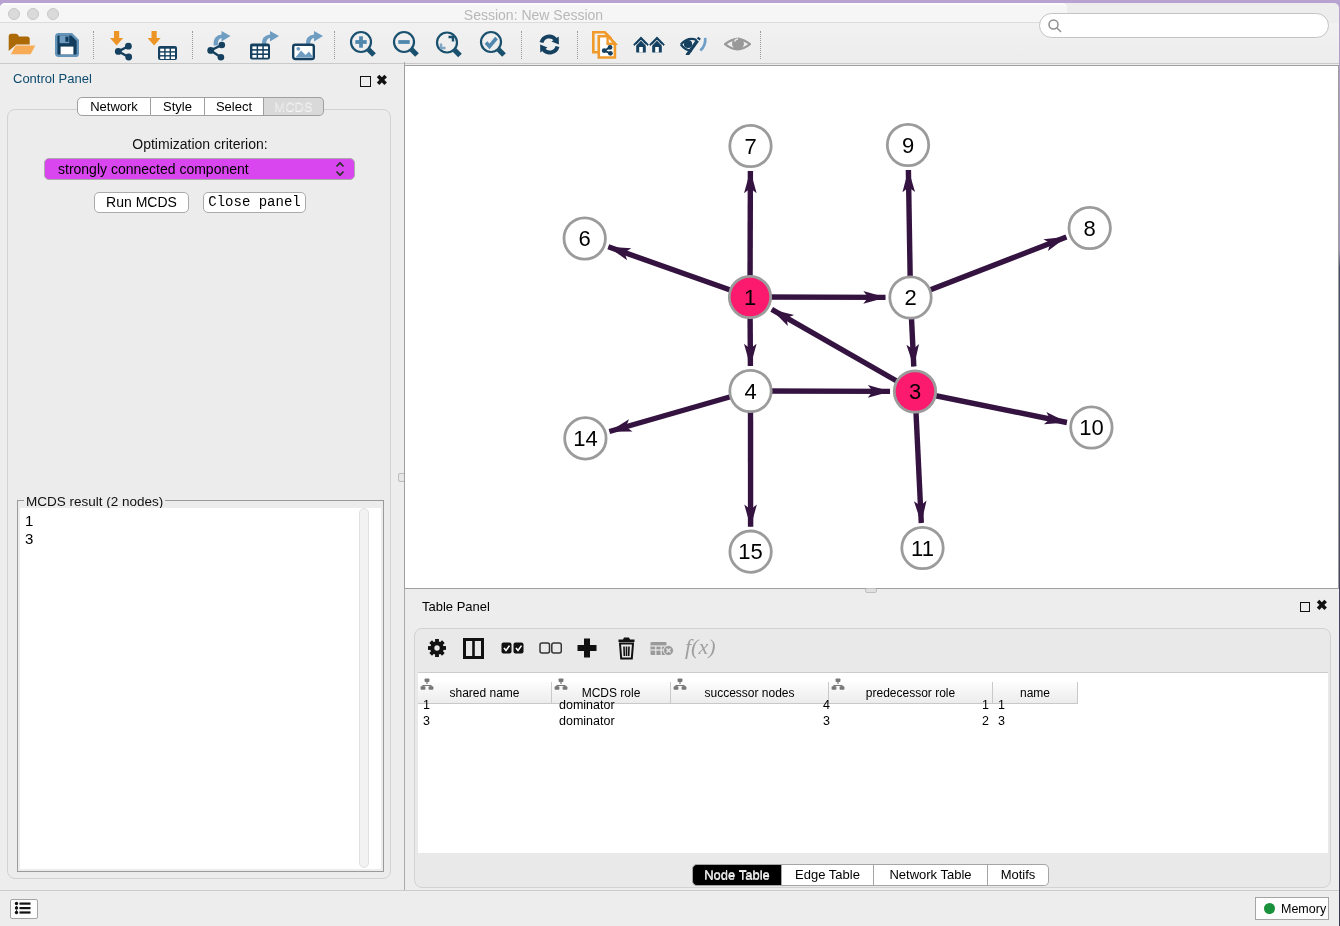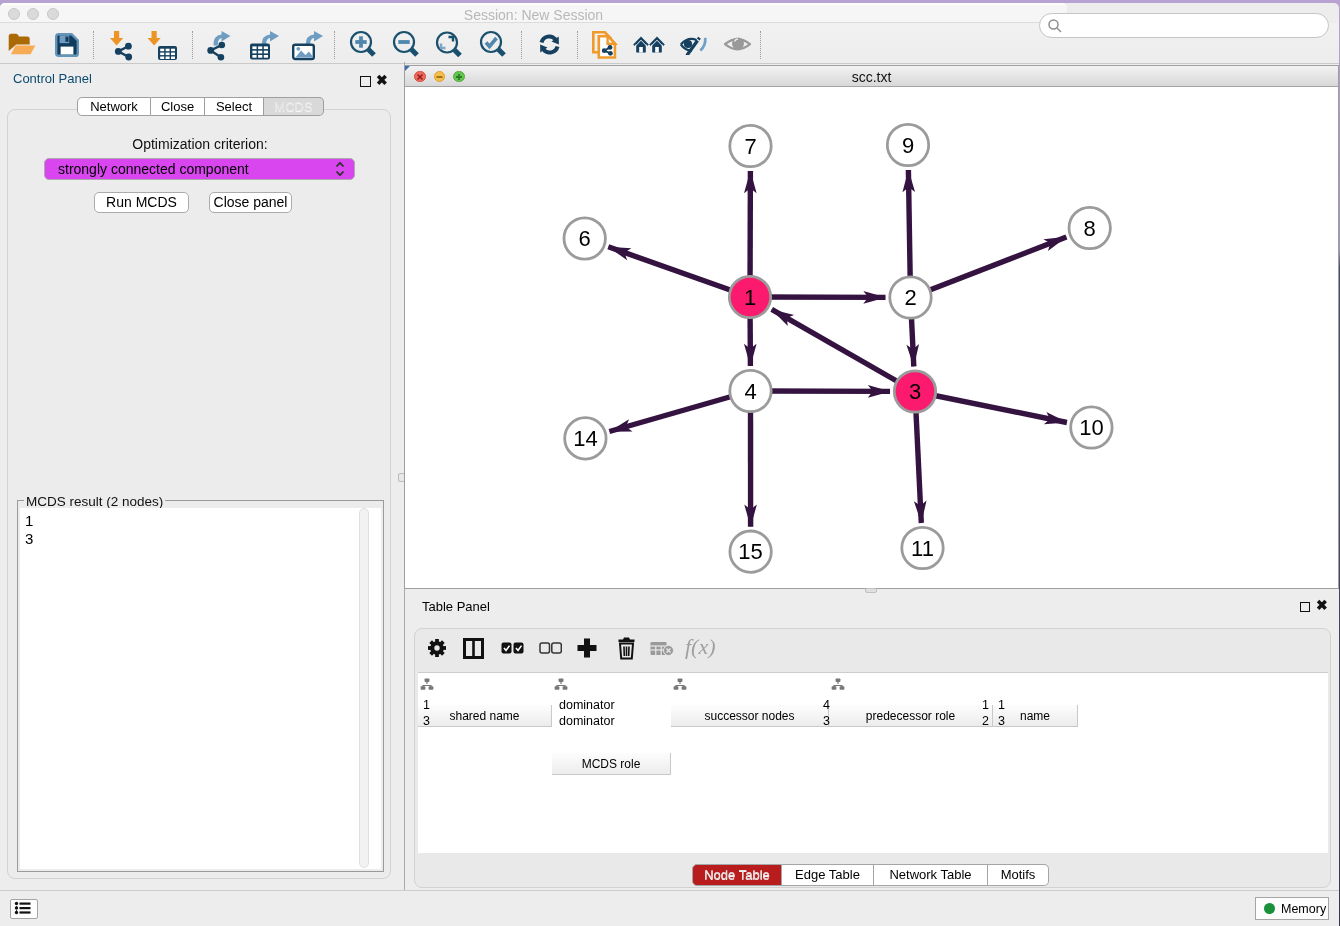--- a/index.html
+++ b/index.html
@@ -39,21 +39,21 @@
 #netwin { left:404px; top:65px; width:935px; height:524px; background:#fff; border:1px solid #9f9f9f; }
 #nettitle { left:0; top:0; width:933px; height:21px; background:linear-gradient(180deg,#f2f2f2,#d8d8d8); border-bottom:1px solid #a3a3a3; }
 #nettitle-text { width:100%; top:2.5px; text-align:center; font-size:14px; color:#111; }
 .mtl { width:11.5px; height:11.5px; border-radius:50%; top:4.5px; }
 #netcorner { left:0; top:0; width:0; height:0; border-left:5px solid #3c6eb4; border-bottom:5px solid transparent; }
 
 #tp-title { left:422px; top:599px; font-size:13px; color:#000; }
 #tp-sq { left:1300px; top:602px; width:10px; height:10px; border:1.6px solid #111; }
 #tp-pane { left:414px; top:628px; width:917px; height:260px; background:#e9e9e9; border:1px solid #d2d2d2; border-radius:8px; }
 #tbl-white { left:418px; top:672px; width:910px; height:181px; background:#fff; border-top:1px solid #ccc; }
-.thcell { top:705px; height:22px; background:linear-gradient(180deg,#fdfdfd,#ececec); border-right:1px solid #c9c9c9; border-bottom:1px solid #c9c9c9; font-size:12px; text-align:center; line-height:22px; color:#000; }
+.thcell { top:682px; height:22px; background:linear-gradient(180deg,#fdfdfd,#ececec); border-right:1px solid #c9c9c9; border-bottom:1px solid #c9c9c9; font-size:12px; text-align:center; line-height:22px; color:#000; }
 .trow { font-size:12.5px; color:#000; height:16px; line-height:16px; }
 .hicon { }
 
 .btab { top:864px; height:22px; border:1px solid #a5a5a5; background:#fff; font-size:13px; text-align:center; line-height:20px; color:#000; }
 
 #statusbar { left:0; top:890px; width:1339px; height:36px; background:#ededed; border-top:1px solid #ccc; }
 #lstbtn { left:10px; top:899px; width:28px; height:20px; background:#fdfdfd; border:1.5px solid #a5a5a5; border-radius:2px; }
 #membtn { left:1255px; top:897px; width:74px; height:23px; background:#fdfdfd; border:1.5px solid #a5a5a5; font-size:12.5px; }
 </style>
 </head>
@@ -224,52 +224,40 @@
         <line x1="10" y1="10" x2="14" y2="14" stroke="#8e8e8e" stroke-width="1.5"></line>
       </svg>
     </div>
   </div>
 
 <div id="cp-title" class="abs">Control Panel</div>
 <div id="cp-sq" class="abs"></div>
 <div class="xicon abs" style="left:376px; top:72px;">✖</div>
 <div id="cp-pane" class="abs"></div>
 <div class="tab abs" style="left:77px; width:74px; border-radius:5px 0 0 5px;">Network</div>
-<div class="tab abs" style="left:151px; width:54px; border-left:none;">Close</div>
+<div class="tab abs" style="left:151px; width:54px; border-left:none;">Style</div>
 <div class="tab abs" style="left:205px; width:59px; border-left:none;">Select</div>
 <div class="tab tabsel abs" style="left:264px; width:60px; border-left:none; border-radius:0 5px 5px 0;">MCDS</div>
 <div id="opt-label" class="abs">Optimization criterion:</div>
 <div id="dropdown" class="abs">strongly connected component
   <svg width="10" height="14" style="position:absolute;right:9px;top:3px" viewBox="0 0 10 14">
       <path d="M1.5 4.5 L5 0.8 L8.5 4.5" fill="none" stroke="#333" stroke-width="1.8"></path>
       <path d="M1.5 9.5 L5 13.2 L8.5 9.5" fill="none" stroke="#333" stroke-width="1.8"></path>
     </svg>
 </div>
 <div class="btn abs" style="left:94px; width:95px;">Run MCDS</div>
-<div class="btn abs" style="left:209px; width:83px;">Close panel</div>
+<div class="btn abs" style="left:203px; width:103px;font-family:Liberation Mono, monospace;">Close panel</div>
 <div id="fieldset" class="abs"></div>
 <div id="fieldset-label" class="abs">MCDS result (2 nodes)</div>
 <div id="fs-white" class="abs">1<br>3</div>
 <div id="fs-scroll" class="abs"></div>
 <div id="vsplit" class="abs"></div>
 <div id="vhandle" class="abs"></div>
 
 <div id="netwin" class="abs">
-  <div id="nettitle" class="abs">
-    <div id="netcorner" class="abs"></div>
-    <div class="mtl abs" style="left:9px; background:#ee6a5e; border:1px solid #d3513f;"></div>
-    <div class="mtl abs" style="left:28.5px; background:#f5bf4f; border:1px solid #dfa023;"></div>
-    <div class="mtl abs" style="left:48px; background:#61c654; border:1px solid #58a83d;"></div>
-    <svg class="abs" style="left:9px; top:4.5px" width="51" height="12" viewBox="0 0 51 12">
-      <path d="M3.5 3.5 L8.5 8.5 M8.5 3.5 L3.5 8.5" stroke="#99201a" stroke-width="1.6"></path>
-      <line x1="22.5" y1="6" x2="28.5" y2="6" stroke="#9a6a13" stroke-width="1.8"></line>
-      <path d="M45 3 L45 9 M42 6 L48 6" stroke="#2c7d20" stroke-width="1.8"></path>
-    </svg>
-    <div id="nettitle-text" class="abs">scc.txt</div>
-  </div>
   <div id="graph-holder" style="position:absolute; left:0; top:21px;">
   <svg width="933" height="500" viewBox="0 0 933 500">
     <defs>
       <marker id="arw" markerUnits="userSpaceOnUse" markerWidth="25" markerHeight="14" refX="23" refY="7" orient="auto">
         <path d="M23.5 7 L0.8 0.7 L5.8 7 L0.8 13.3 Z" fill="#341341"></path>
       </marker>
     </defs>
     <g stroke="#341341" stroke-width="5.4" marker-end="url(#arw)">
       <line x1="345.0" y1="210.0" x2="345.4" y2="84.0"></line>
       <line x1="345.0" y1="210.0" x2="203.3" y2="159.8"></line>
@@ -381,21 +369,21 @@
       <line x1="11.2" y1="5" x2="11.2" y2="14"></line>
     </g>
     <circle cx="18.5" cy="9.5" r="5" fill="#9a9a9a" stroke="#e9e9e9" stroke-width="1"></circle>
     <path d="M16.5 7.5 l4 4 m0 -4 l-4 4" stroke="#e9e9e9" stroke-width="1.4"></path>
   </svg>
 
   <div class="abs" style="left:685px;top:634px;font-family:'Liberation Serif',serif;font-style:italic;font-size:22px;color:#a0a0a0;">f(x)</div>
 </div>
 <div id="tbl-white" class="abs"></div>
 <div class="thcell abs" style="left:418px; width:134px;">shared name</div>
-<div class="thcell abs" style="left:552px; width:119px;margin-top:48px;">MCDS role</div>
+<div class="thcell abs" style="left:552px; width:119px;">MCDS role</div>
 <div class="thcell abs" style="left:671px; width:158px;">successor nodes</div>
 <div class="thcell abs" style="left:829px; width:164px;">predecessor role</div>
 <div class="thcell abs" style="left:993px; width:85px;">name</div>
 <svg class="abs hicon" style="left:420px;top:678px" width="14" height="12" viewBox="0 0 14 12">
     <g fill="none" stroke="#777" stroke-width="1.2">
       <path d="M7 3.5 V6 M3 9 V7.5 H11 V9"></path>
     </g>
     <g fill="#777">
       <rect x="4.6" y="0.5" width="4.8" height="3.6" rx="0.8"></rect>
       <rect x="0.6" y="8.2" width="4.8" height="3.6" rx="0.8"></rect>
@@ -436,21 +424,21 @@
 <div class="trow abs" style="left:559px; top:697px;">dominator</div>
 <div class="trow abs" style="left:671px; top:697px; width:159px; text-align:right;">4</div>
 <div class="trow abs" style="left:829px; top:697px; width:160px; text-align:right;">1</div>
 <div class="trow abs" style="left:998px; top:697px;">1</div>
 <div class="trow abs" style="left:423px; top:713px;">3</div>
 <div class="trow abs" style="left:559px; top:713px;">dominator</div>
 <div class="trow abs" style="left:671px; top:713px; width:159px; text-align:right;">3</div>
 <div class="trow abs" style="left:829px; top:713px; width:160px; text-align:right;">2</div>
 <div class="trow abs" style="left:998px; top:713px;">3</div>
 
-<div class="btab abs" style="left:692px; width:90px; border-radius:5px 0 0 5px; background:#b91c1c; color:#e3e3e3; text-shadow:0 1px 0 #f6f6f6;">Node Table</div>
+<div class="btab abs" style="left:692px; width:90px; border-radius:5px 0 0 5px; background:#000000; color:#e3e3e3; text-shadow:0 1px 0 #f6f6f6;">Node Table</div>
 <div class="btab abs" style="left:782px; width:92px; border-left:none;">Edge Table</div>
 <div class="btab abs" style="left:874px; width:114px; border-left:none;">Network Table</div>
 <div class="btab abs" style="left:988px; width:61px; border-left:none; border-radius:0 5px 5px 0;">Motifs</div>
 
 <div id="statusbar" class="abs"></div>
 <div id="lstbtn" class="abs">
   <svg width="18" height="14" viewBox="0 0 18 14" style="position:absolute;left:3px;top:1px">
     <circle cx="2.5" cy="2.5" r="1.7" fill="#111"></circle>
       <circle cx="2.5" cy="7" r="1.7" fill="#111"></circle>
       <circle cx="2.5" cy="11.5" r="1.7" fill="#111"></circle>

